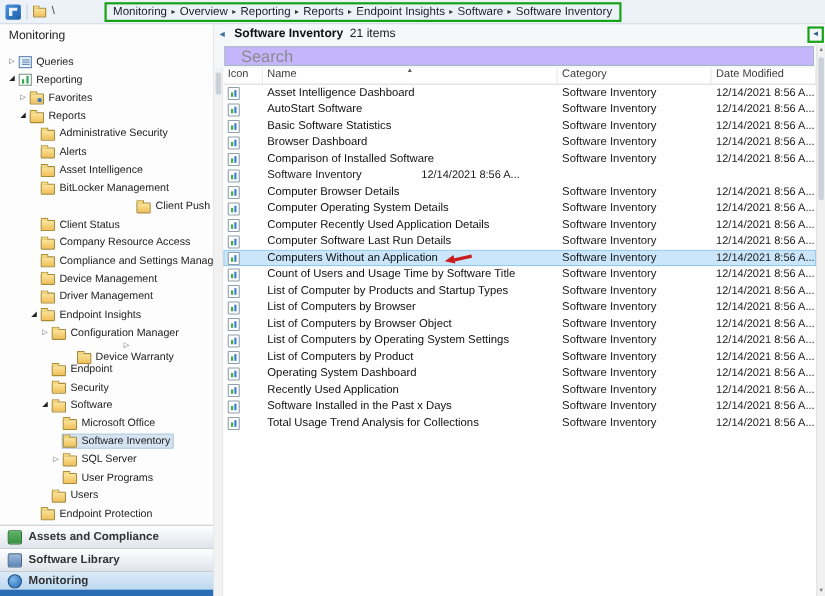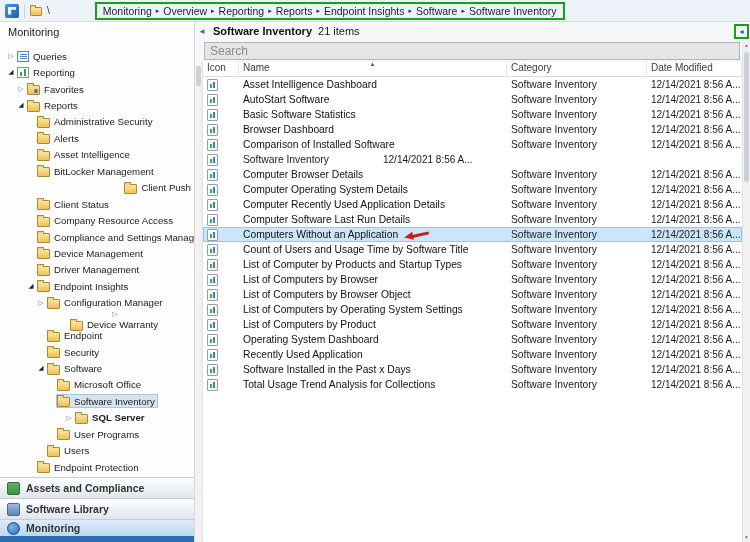--- a/index.html
+++ b/index.html
@@ -50,21 +50,21 @@
   .wbicon-library{background:linear-gradient(#9db9da,#5a86b8);border:1px solid #49688c;border-radius:2px}
   .wbicon-monitoring{background:radial-gradient(circle at 35% 35%,#7db8ea,#2469b3);border:1px solid #1d4f87;border-radius:50%}
 
   
   .main{position:absolute;left:195px;top:22px;right:8px;bottom:0;background:#fff}
   .content-header{height:18px;display:flex;align-items:center;gap:6px;padding-left:2px;background:#f6f7f9}
   .collapse-btn{font-size:8px;color:#44719b;width:10px;text-align:center;cursor:default}
   .content-title{font-weight:700;font-size:11px;color:#111}
   .content-count{font-size:11px;color:#222}
   .search-row{height:22px;padding:2px 2px 2px 9px;background:#f6f7f9}
-  .search-input{width:100%;height:18px;border:1px solid #a9b7c5;font-size:12px;padding:0 5px;color:#333;background:#e5e5e5;outline:none;font-family:inherit}
+  .search-input{width:100%;height:18px;border:1px solid #a9b7c5;font-size:15px;padding:0 14px;color:#333;background:#c4b5fd;outline:none;font-family:inherit}
   .search-input::placeholder{color:#8b8b8b}
   .left-strip{position:absolute;left:0;top:40px;bottom:0;width:8px;background:#f1f1f1;border-right:1px solid #e3e3e3}
   .strip-thumb{position:absolute;left:1px;top:4px;width:5px;height:20px;background:#cbd1d8;border-radius:2px}
   .list{position:absolute;left:8px;top:40px;right:0;bottom:0;background:#fff;overflow:hidden}
   .thead{display:flex;height:15px;border-bottom:1px solid #dcdcdc;color:#3c3c3c;font-size:10px}
   .th{display:flex;align-items:flex-start;padding-left:4px;border-right:1px solid #e8e8e8;position:relative}
   .col-0{width:36px;flex:0 0 auto}
   .col-1{width:268px;flex:0 0 auto}
   .col-2{width:140px;flex:0 0 auto}
   .col-3{flex:1 1 auto}
@@ -269,21 +269,21 @@
             <span class="tlabel">Microsoft Office</span>
           </span>
         </div>
         <div class="tnode sel" style="padding-left: 46px;">
           <span class="expander none"></span>
           <span class="tsel selected">
             <span class="ti icon-folder"></span>
             <span class="tlabel">Software Inventory</span>
           </span>
         </div>
-        <div class="tnode" style="padding-left: 64px; font-weight: bold;">
+        <div class="tnode" style="padding-left: 46px;">
           <span class="expander collapsed">▷</span>
           <span class="tsel">
             <span class="ti icon-folder"></span>
             <span class="tlabel">SQL Server</span>
           </span>
         </div>
         <div class="tnode" style="padding-left: 46px;">
           <span class="expander none"></span>
           <span class="tsel">
             <span class="ti icon-folder"></span>

